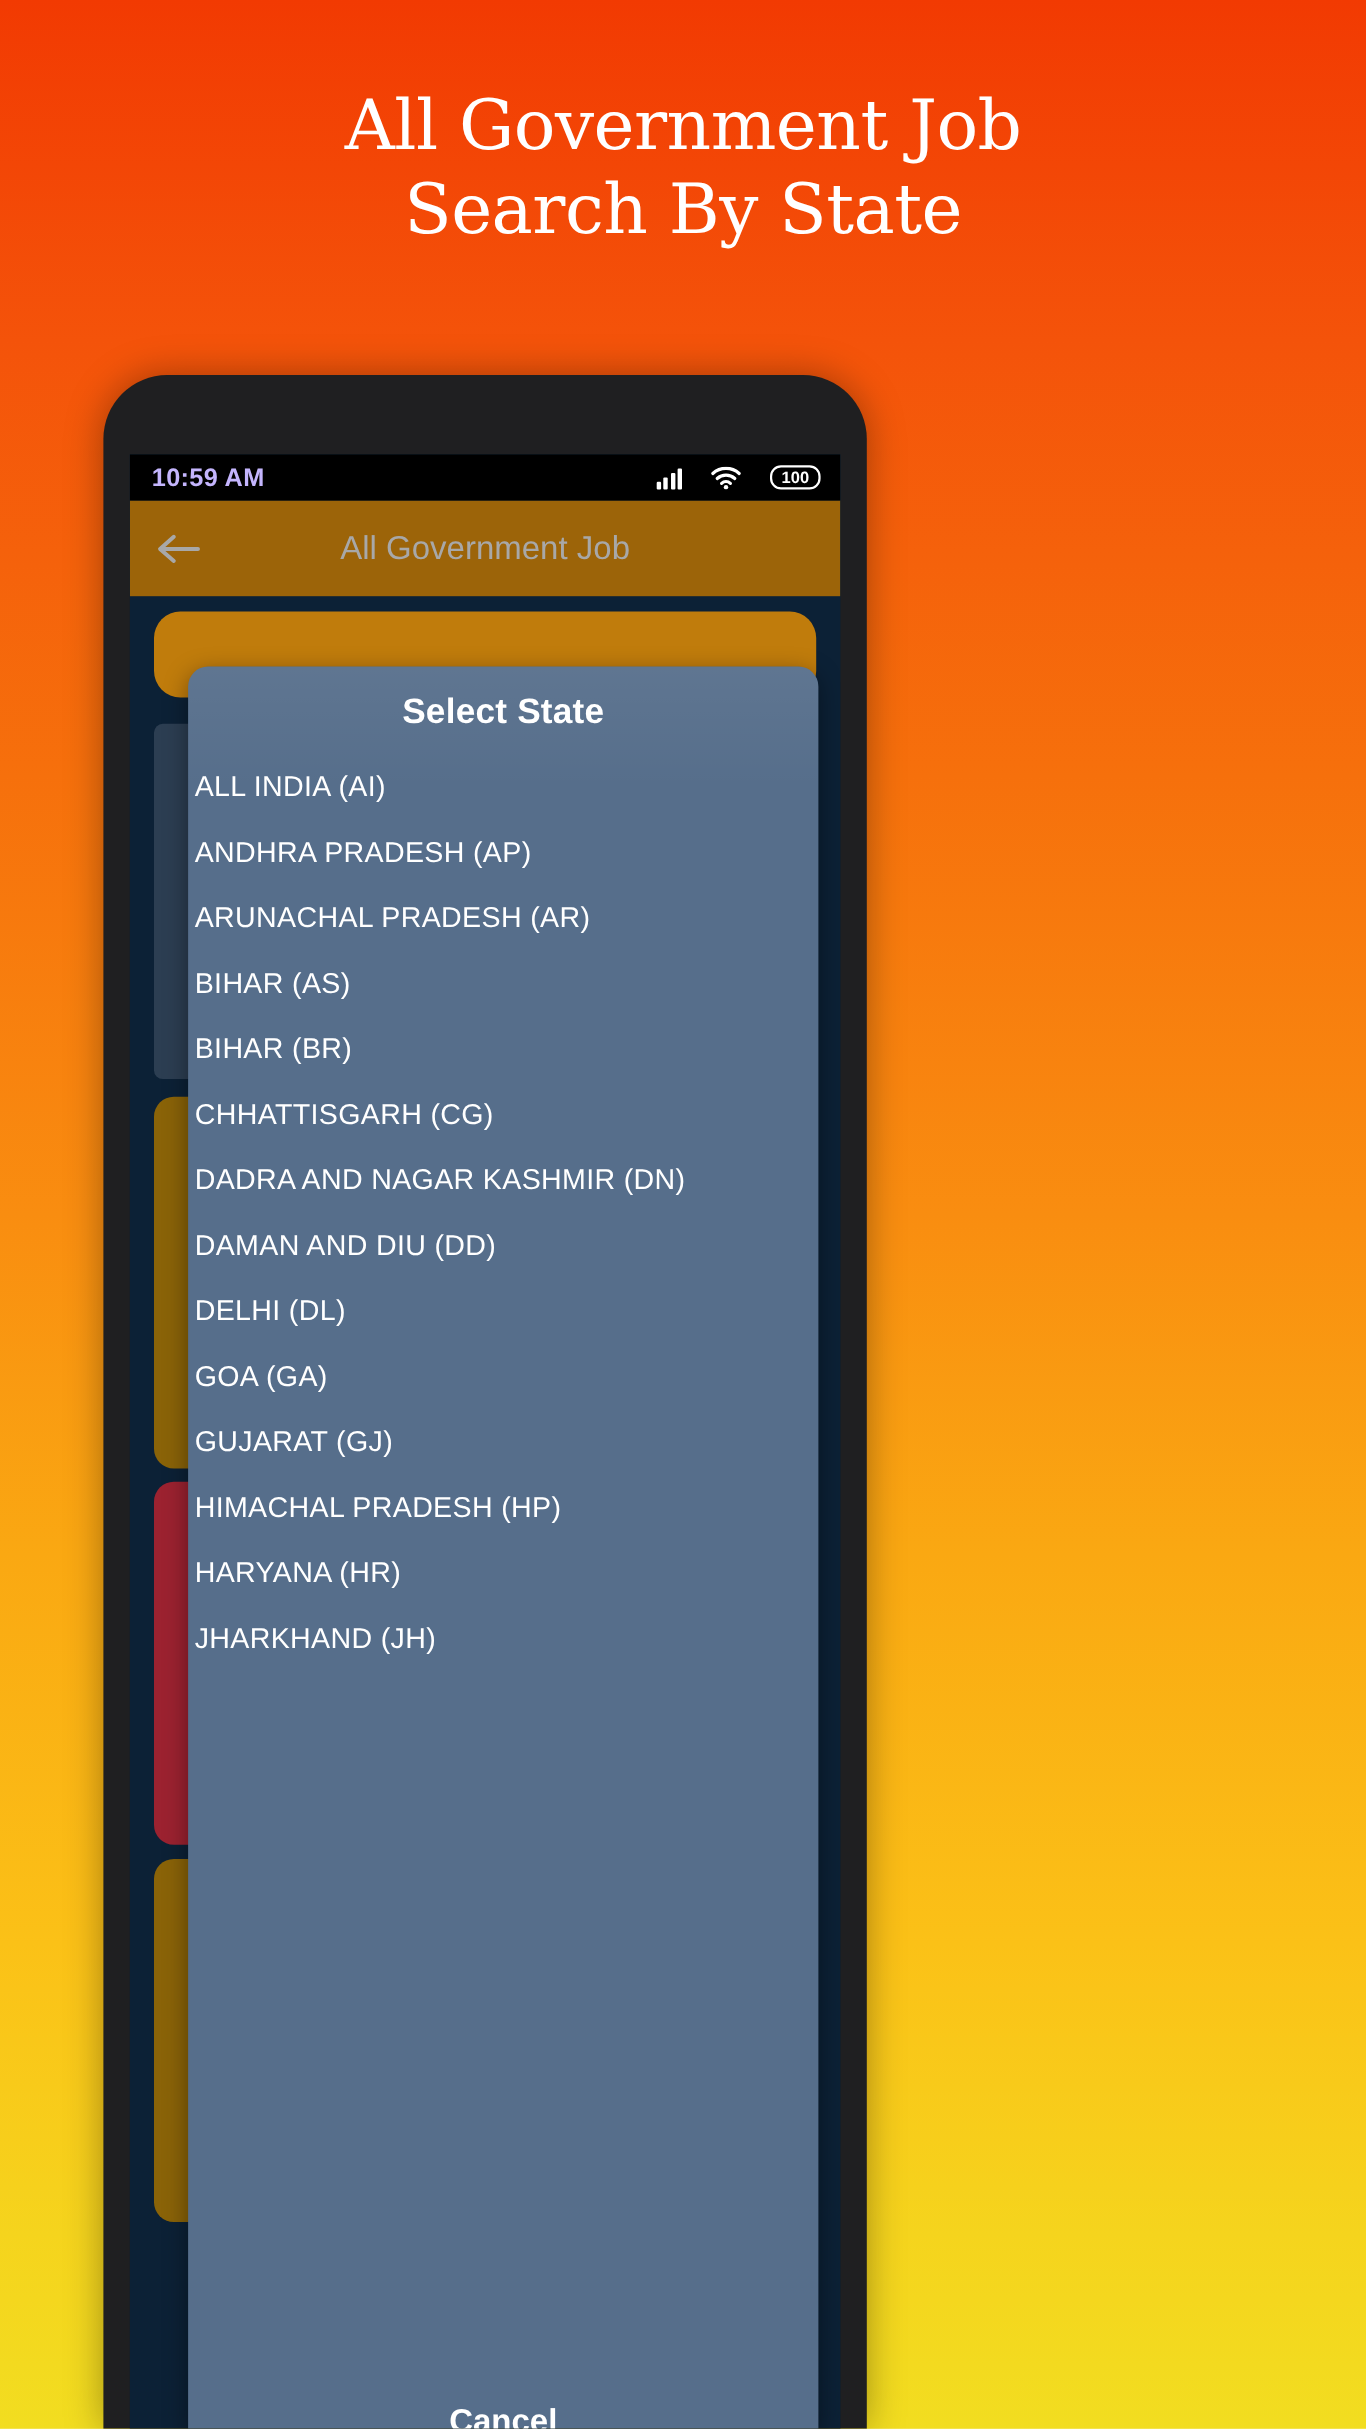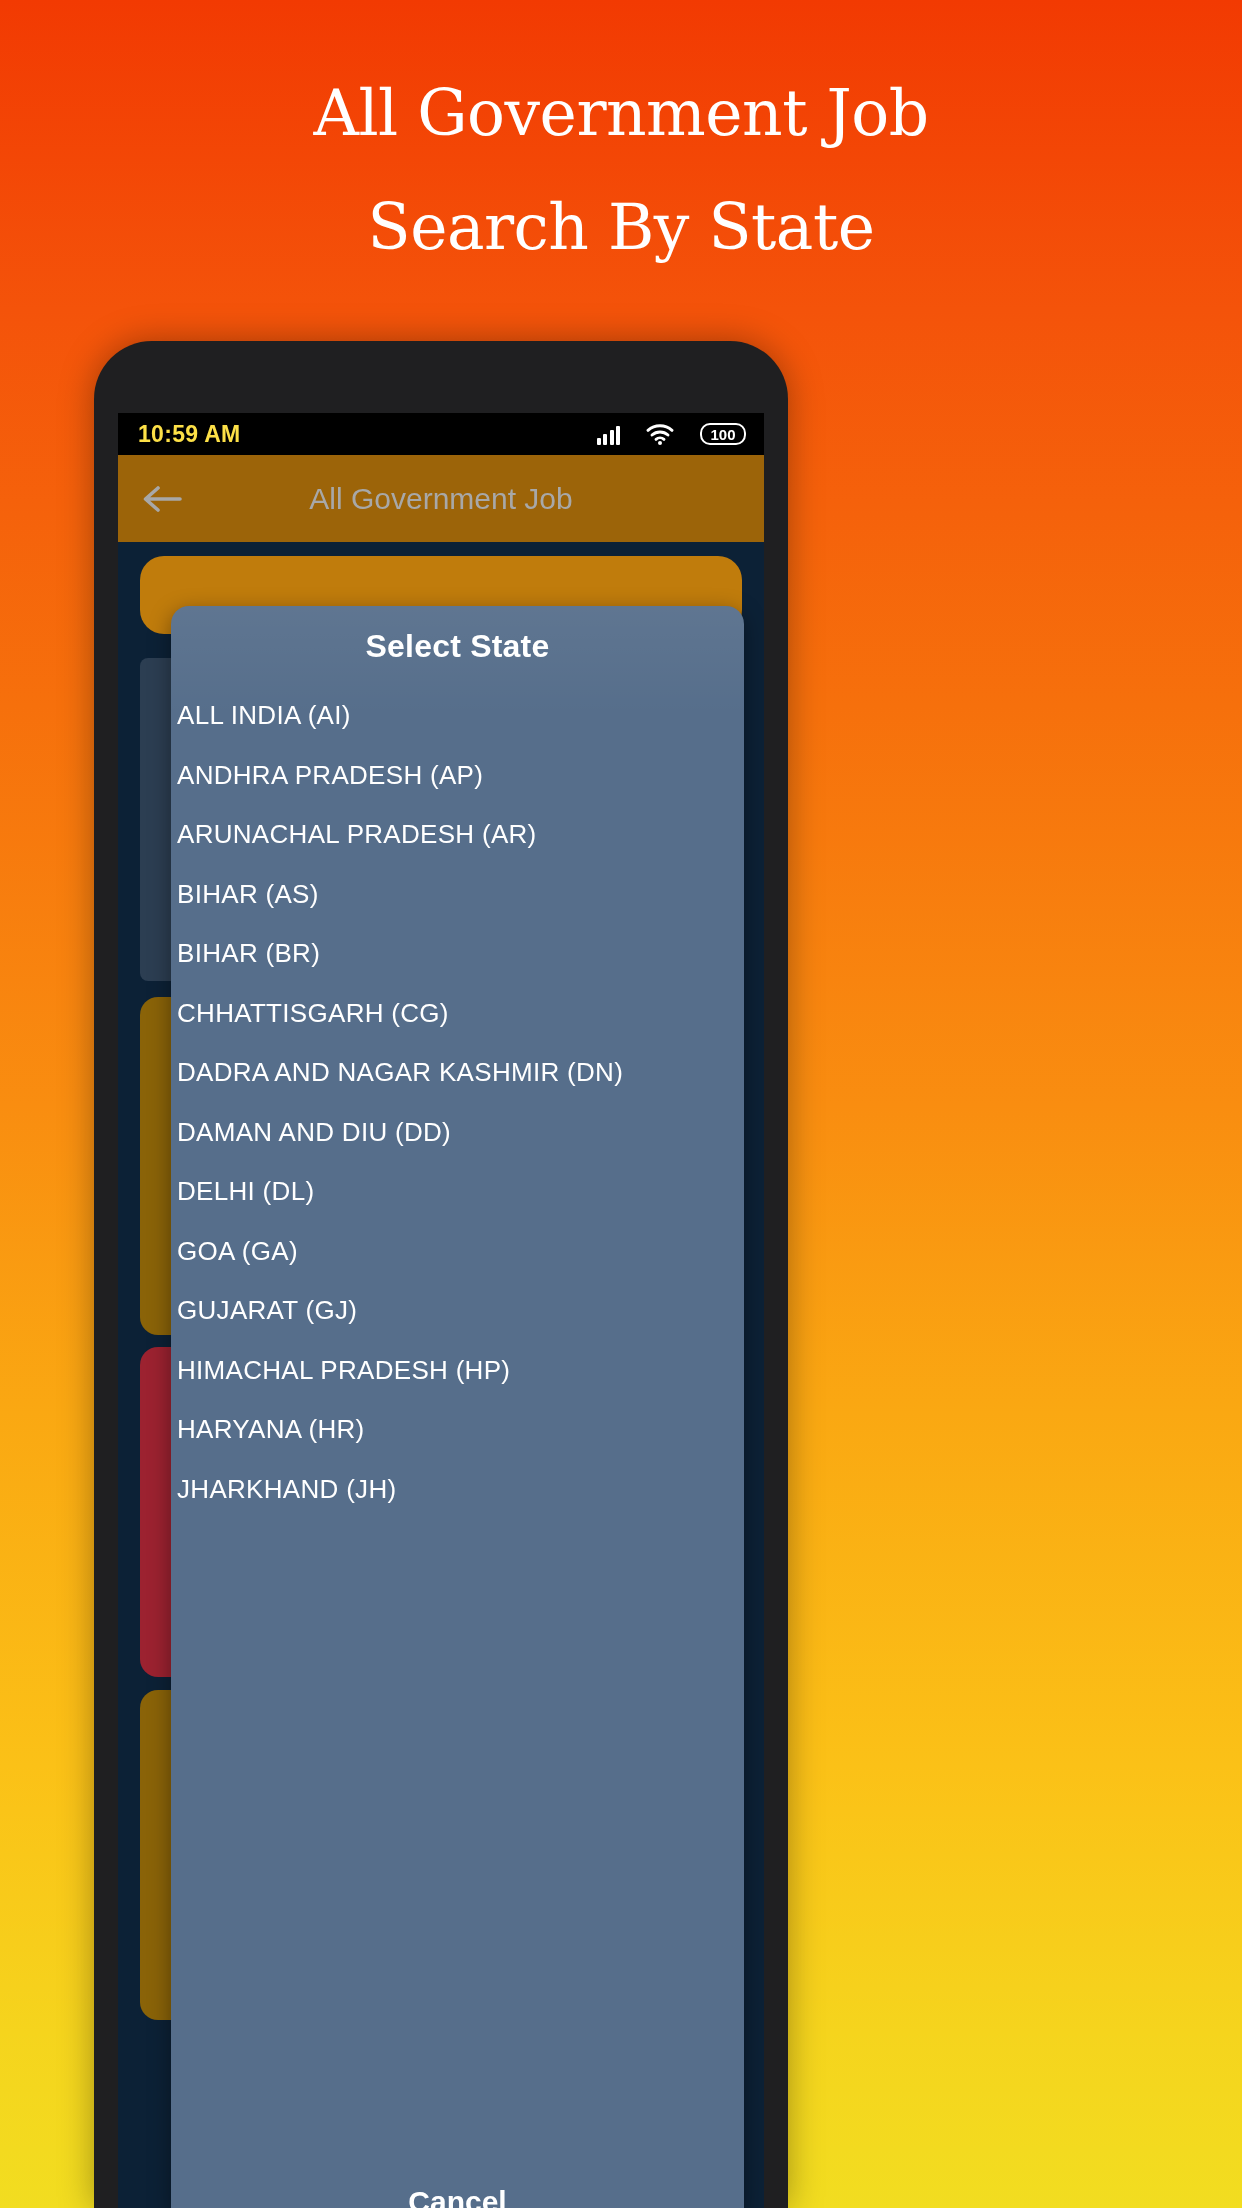--- a/index.html
+++ b/index.html
@@ -11,21 +11,21 @@
   }
 
   
   .promo {
     position:absolute; left:0; right:0; top:76px;
     text-align:center; color:#FFFFFF;
     font-family:"DejaVu Serif","Liberation Serif",serif;
     font-size:63px; font-weight:400; line-height:1.22;
     letter-spacing:-0.5px;
   }
-  .promo .l2 { display:block;margin-top:37px; }
+  .promo .l2 { display:block; }
 
   
   .phone {
     position:absolute; left:94px; top:341px;
     width:694px; height:1867px;
     background:#1F1F21;
     border-radius:58px 58px 0 0;
     box-shadow:0 0 34px rgba(0,0,0,.34);
     overflow:hidden;
   }
@@ -33,21 +33,21 @@
     position:absolute; left:24px; right:24px; top:72px; bottom:0;
     background:#0C2136; overflow:hidden;
   }
 
   
   .statusbar {
     height:42px; background:#000000;
     display:flex; align-items:center; justify-content:space-between;
     padding:0 18px 0 20px; position:relative; z-index:5;
   }
-  .sb-time { color:#fde047; font-size:23px; font-weight:bold; letter-spacing:.3px; }
+  .sb-time { color:#c4b5fd; font-size:23px; font-weight:bold; letter-spacing:.3px; }
   .sb-icons { display:flex; align-items:flex-end; gap:26px; }
   .signal { display:flex; align-items:flex-end; gap:2.5px; height:19px; }
   .signal i { display:block; width:4px; background:#FFFFFF; border-radius:1px; }
   .signal i:nth-child(1){height:7px;} .signal i:nth-child(2){height:11px;}
   .signal i:nth-child(3){height:15px;} .signal i:nth-child(4){height:19px;}
   .wifi { width:28px; height:21px; position:relative; }
   .battery {
     border:2.5px solid #FFFFFF; border-radius:10px; height:22px;
     min-width:46px; padding:0 6px; display:flex; align-items:center;
     justify-content:center; color:#FFFFFF; font-size:15px; font-weight:bold;

